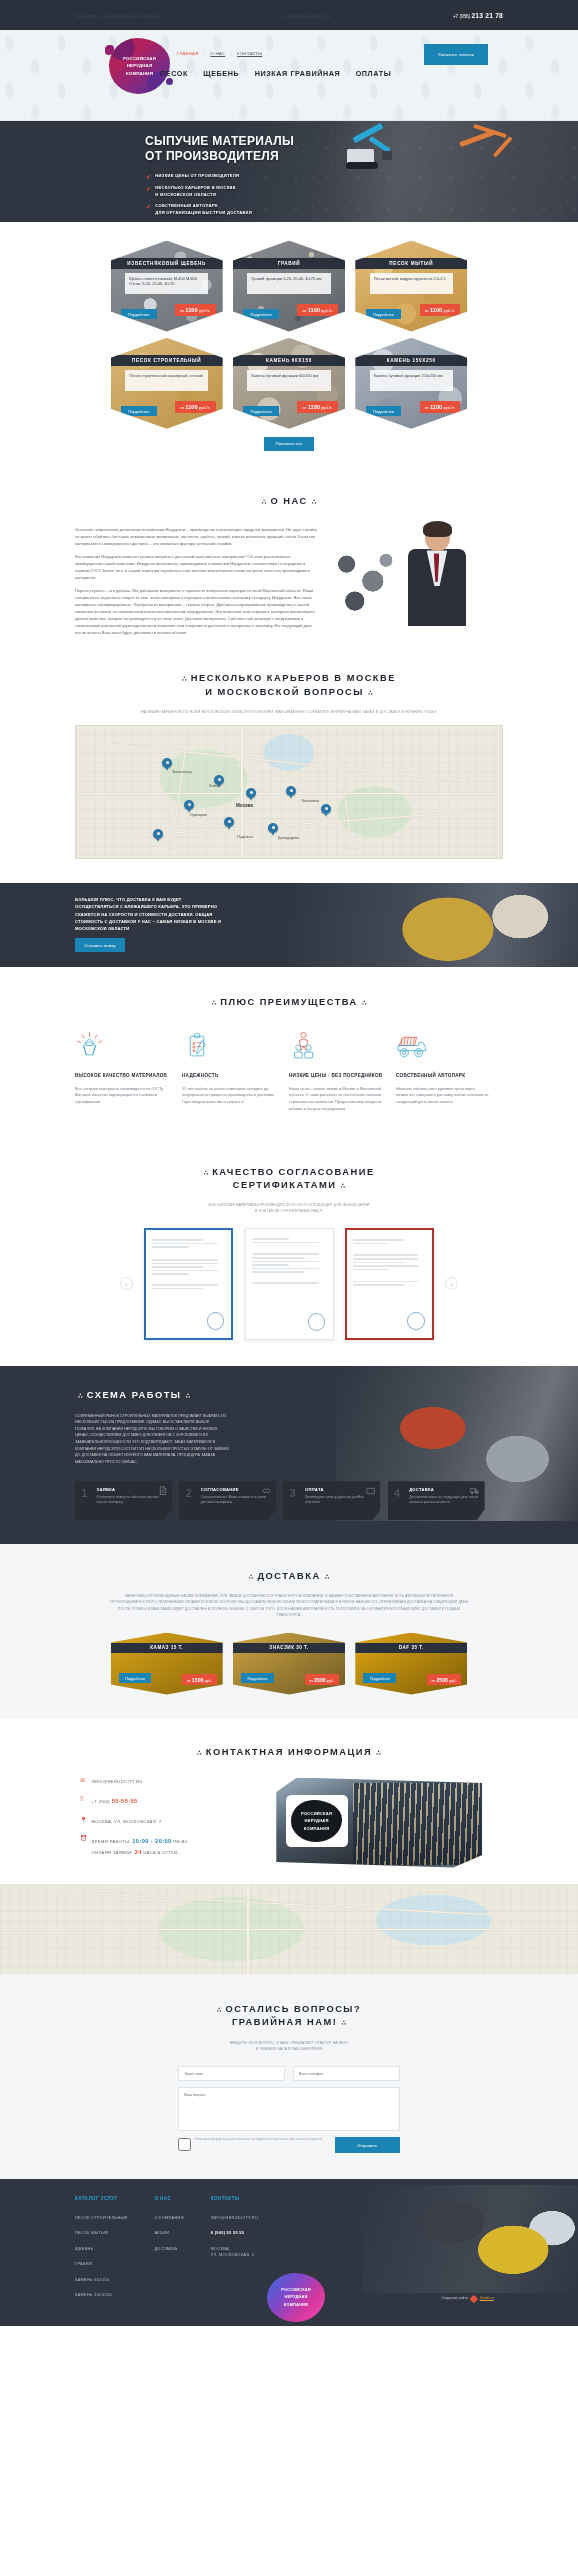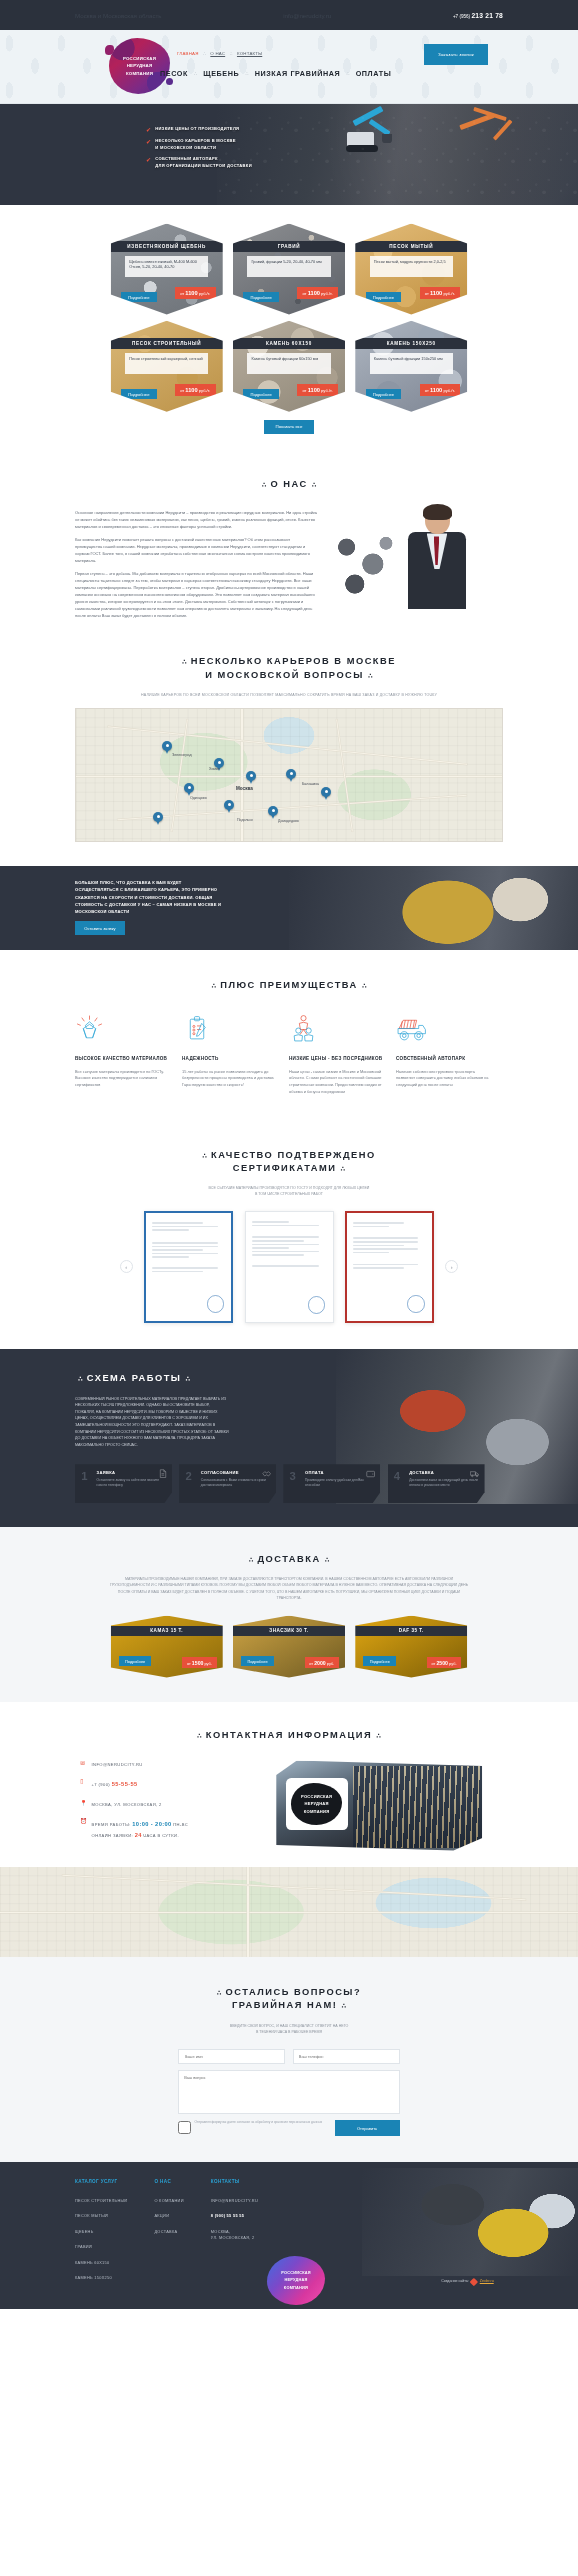--- a/index.html
+++ b/index.html
@@ -14,21 +14,21 @@
   .container{width:428px;margin:0 auto;position:relative;}
 
   
   .topbar{height:30px;background:#2b313c;display:flex;align-items:center;justify-content:center;gap:0;}
   .topbar-inner{width:428px;display:flex;align-items:center;justify-content:space-between;}
   .topbar .phone{color:#ffffff;font-size:4.6px;white-space:nowrap;}
   .topbar .phone b{font-size:6.7px;letter-spacing:0.2px;}
 
   
   .header{
-    height:74px;background:#eef3f6;position:relative;overflow:hidden;
+    height:91px;background:#eef3f6;position:relative;overflow:hidden;
     border-bottom:0.5px solid #e2e8ec;
   }
   .header-pattern{
     position:absolute;inset:0;
     background-image:
       radial-gradient(ellipse 6.2px 13.4px at 9.3px 13.4px,#e2e9ee 0 60%,transparent 61%),
       radial-gradient(ellipse 6.2px 13.4px at 35px 36px,#e2e9ee 0 60%,transparent 61%);
     background-size:52px 47px;
     opacity:.85;
   }
@@ -536,20 +536,24 @@
           <span class="excav-track"></span>
           <span class="excav-bucket"></span>
       </div>
       <div class="crane">
         <i class="c1"></i>
           <i class="c2"></i>
           <i class="c3"></i>
       </div>
     </div>
     <div class="hero-content">
+      <h1>
+        <span>СЫПУЧИЕ МАТЕРИАЛЫ</span><br>
+        <span>ОТ ПРОИЗВОДИТЕЛЯ</span>
+      </h1>
       <ul class="hero-list">
         <li>
           <span class="check">✔</span>
           <span class="txt">НИЗКИЕ ЦЕНЫ ОТ ПРОИЗВОДИТЕЛЯ</span>
         </li>
         <li>
           <span class="check">✔</span>
           <span class="txt" style="white-space:pre-line">НЕСКОЛЬКО КАРЬЕРОВ В МОСКВЕ
 И МОСКОВСКОЙ ОБЛАСТИ</span>
         </li>
@@ -849,21 +853,21 @@
           <div class="adv-p">Наличие собсвенного грузового транспорта позволяют совершить доставку любых объемов на следующий день после оплаты</div>
         </div>
       </div>
     </div>
   </div>
 
   <div class="certs">
     <div class="container">
       <div class="sec-title">
         <span class="dt">∴</span>
-        <span>КАЧЕСТВО ПОДТВЕРЖДЕНО</span><br>
+        <span>КАЧЕСТВО СОГЛАСОВАНИЕ</span><br>
         <span>СЕРТИФИКАТАМИ</span>
         <span class="dt">∴</span>
       </div>
       <div class="sub" style="white-space:pre-line">ВСЕ СЫПУЧИЕ МАТЕРИАЛЫ ПРОИЗВОДЯТСЯ ПО ГОСТУ И ПОДХОДЯТ ДЛЯ ЛЮБЫХ ЦЕЛЕЙ
 В ТОМ ЧИСЛЕ СТРОИТЕЛЬНЫХ РАБОТ</div>
       <div class="cert-row">
         <div class="cert-arrow">‹</div>
 
         <div class="cert blue">
           <div class="cert-line w70"></div>

